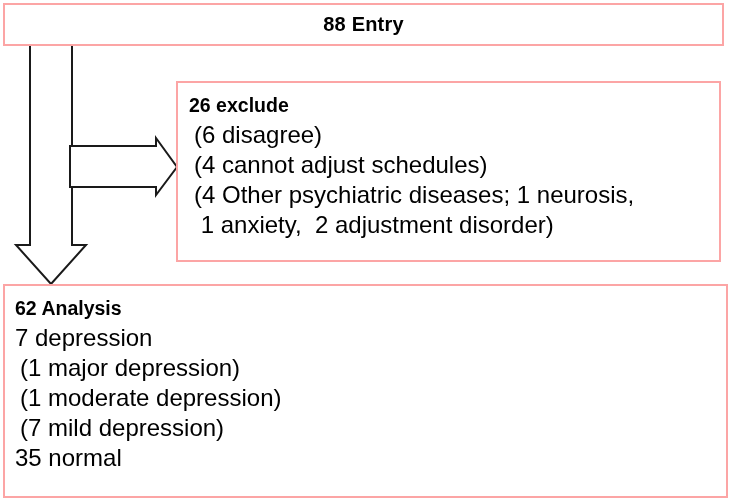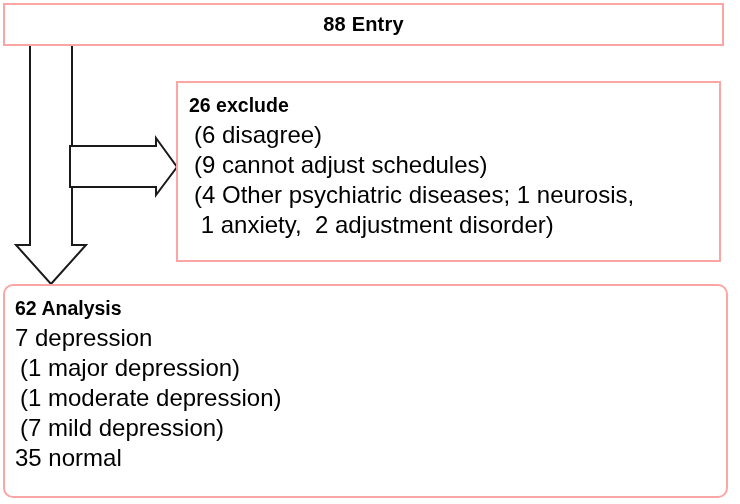--- a/index.html
+++ b/index.html
@@ -49,21 +49,20 @@
     height: 181px;
     padding: 7px 0 0 11px;
   }
 
   #analysis-box {
     left: 3px;
     top: 284px;
     width: 725px;
     height: 214px;
     padding: 7px 0 0 10px;
-    border-radius: 10px;
   }
 
   .line {
     font-size: 24px;
     line-height: 30px;
     white-space: pre;
   }
   .line.bold {
     font-weight: bold;
     font-size: 19.5px;
@@ -97,21 +96,21 @@
     <polygon class="arrow-shape" points="0,8 86,8 86,0 107,29 86,57 86,49 0,49"></polygon>
   </svg>
 
   <div class="box" id="entry-box">
     <div id="entry-title">88 Entry</div>
   </div>
 
   <div class="box" id="exclude-box">
     <div class="line bold">26 exclude</div>
     <div class="line indent">(6 disagree)</div>
-    <div class="line indent">(9 cannot adjust schedules)</div>
+    <div class="line indent">(4 cannot adjust schedules)</div>
     <div class="line indent">(4 Other psychiatric diseases; 1 neurosis,</div>
     <div class="line indent"> 1 anxiety,  2 adjustment disorder)</div>
   </div>
 
   <div class="box" id="analysis-box">
     <div class="line bold">62 Analysis</div>
     <div class="line">7 depression</div>
     <div class="line indent">(1 major depression)</div>
     <div class="line indent">(1 moderate depression)</div>
     <div class="line indent">(7 mild depression)</div>

